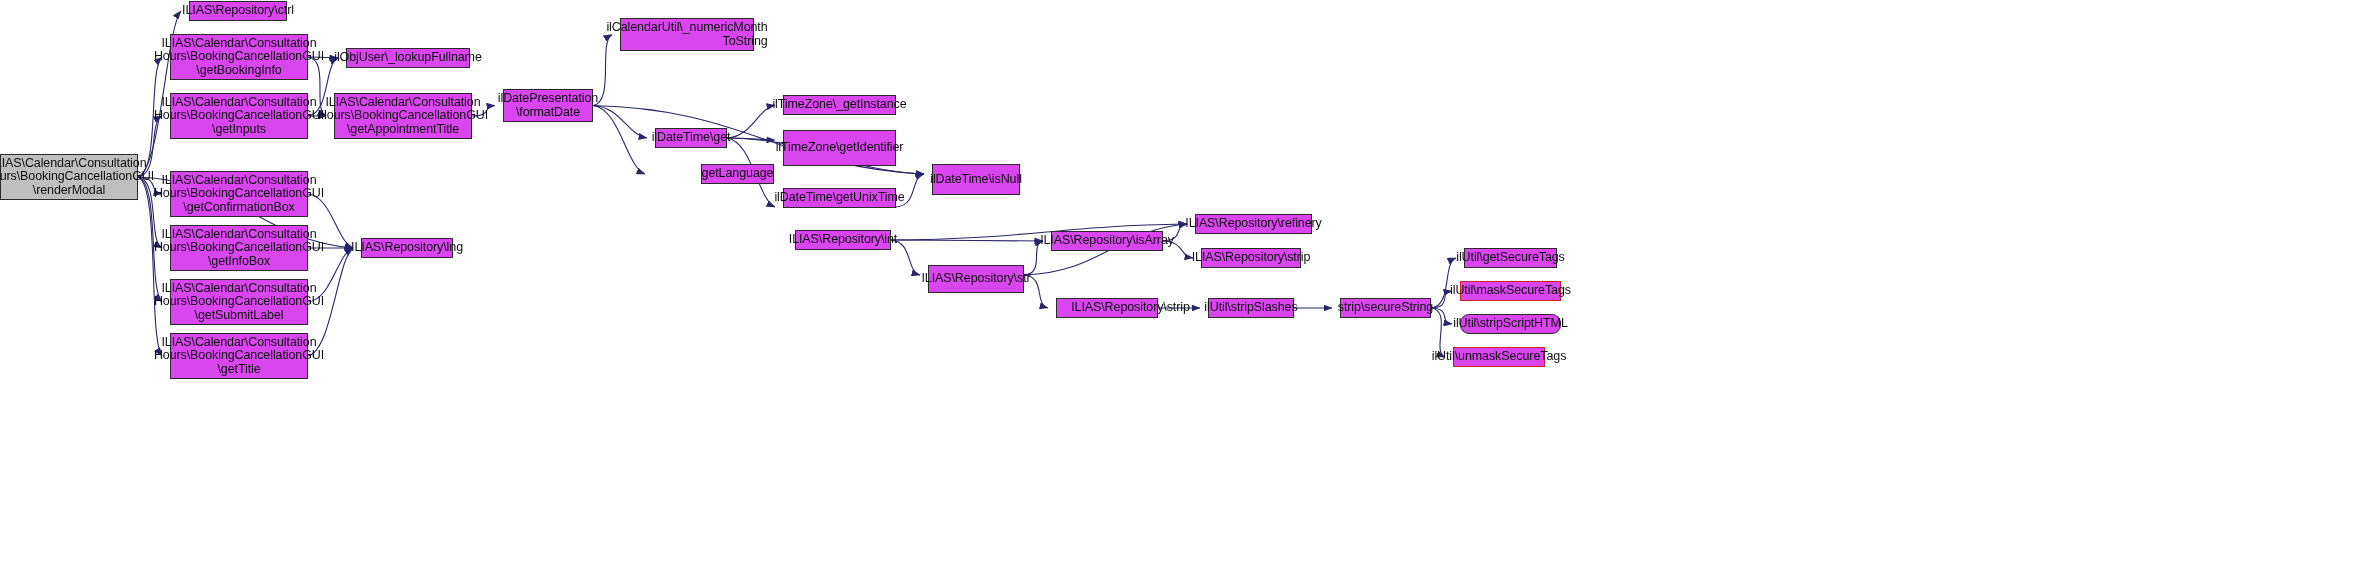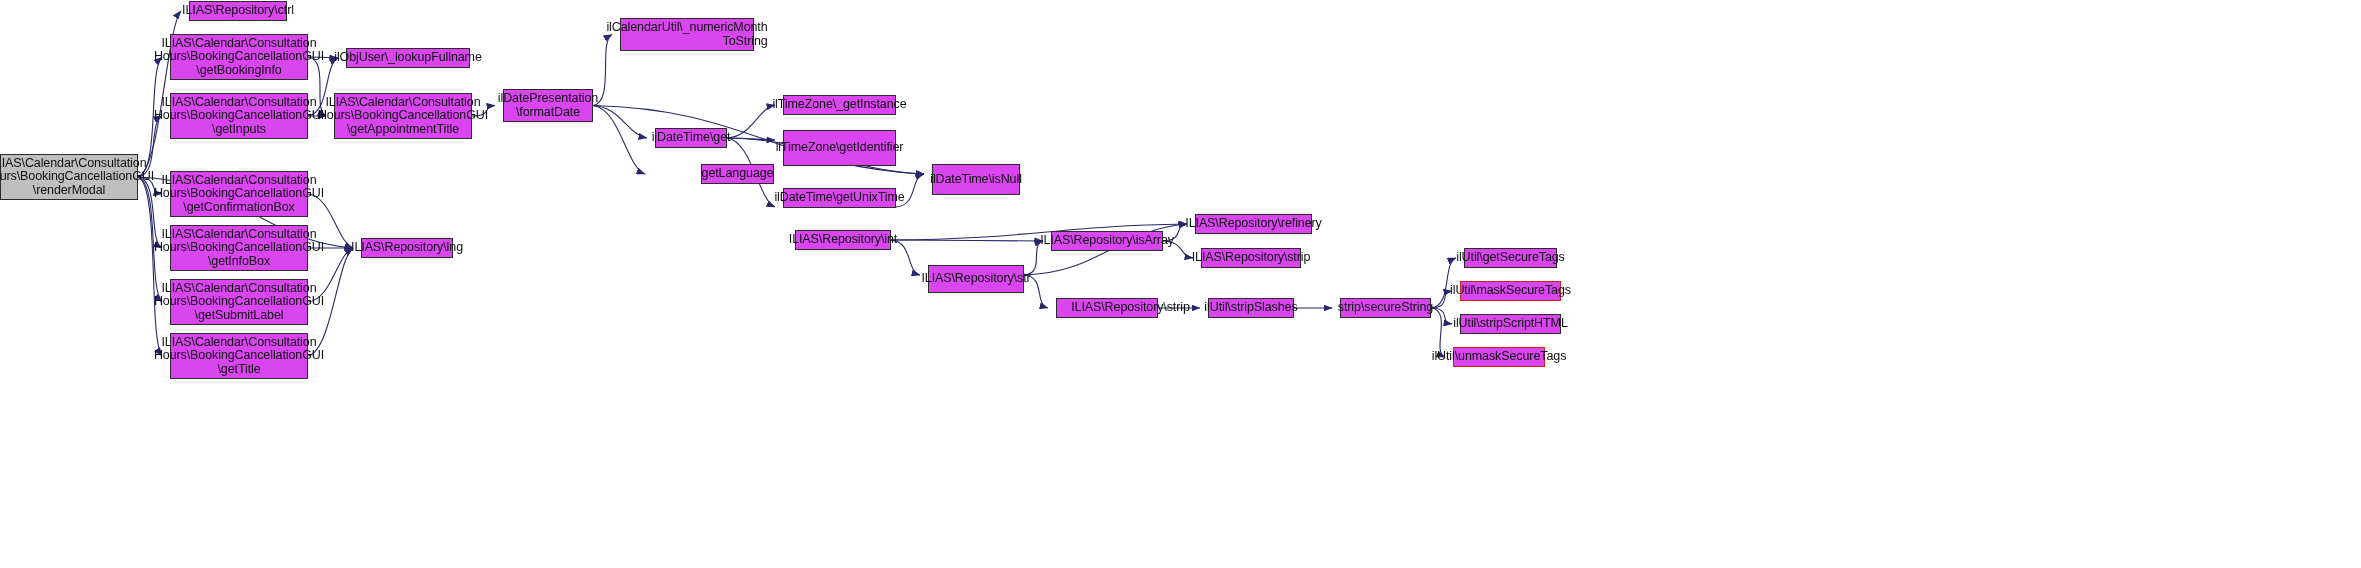--- a/index.html
+++ b/index.html
@@ -145,16 +145,16 @@
       <div class="node" style="left: 795px; top: 230px; width: 96px; height: 20px; text-align: center;"><span class="lbl">ILIAS\Repository\int</span></div>
       <div class="node" style="left: 928px; top: 265px; width: 96px; height: 28px;"><span class="lbl">ILIAS\Repository\str</span></div>
       <div class="node" style="left: 1056px; top: 298px; width: 102px; height: 20px; padding-left: 47px;"><span class="lbl">ILIAS\Repository\strip</span></div>
       <div class="node" style="left: 1051px; top: 231px; width: 112px; height: 20px;"><span class="lbl">ILIAS\Repository\isArray</span></div>
       <div class="node" style="left: 1195px; top: 214px; width: 117px; height: 20px;"><span class="lbl">ILIAS\Repository\refinery</span></div>
       <div class="node" style="left: 1201px; top: 248px; width: 100px; height: 20px;"><span class="lbl">ILIAS\Repository\strip</span></div>
       <div class="node" style="left: 1208px; top: 298px; width: 86px; height: 20px;"><span class="lbl">ilUtil\stripSlashes</span></div>
       <div class="node" style="left: 1340px; top: 298px; width: 91px; height: 20px;"><span class="lbl">strip\secureString</span></div>
       <div class="node" style="left: 1464px; top: 248px; width: 93px; height: 20px;"><span class="lbl">ilUtil\getSecureTags</span></div>
       <div class="node red" style="left: 1460px; top: 281px; width: 101px; height: 20px;"><span class="lbl">ilUtil\maskSecureTags</span></div>
-      <div class="node" style="left: 1460px; top: 314px; width: 101px; height: 20px;"><span class="lbl">ilUtil\stripScriptHTML</span></div>
+      <div class="node" style="left: 1460px; top: 314px; width: 101px; height: 20px; border-radius: 9px;"><span class="lbl">ilUtil\stripScriptHTML</span></div>
       <div class="node red" style="left: 1453px; top: 347px; width: 92px; height: 20px;"><span class="lbl">ilUtil\unmaskSecureTags</span></div>
     </div>
 </div>
 
 </body></html>

